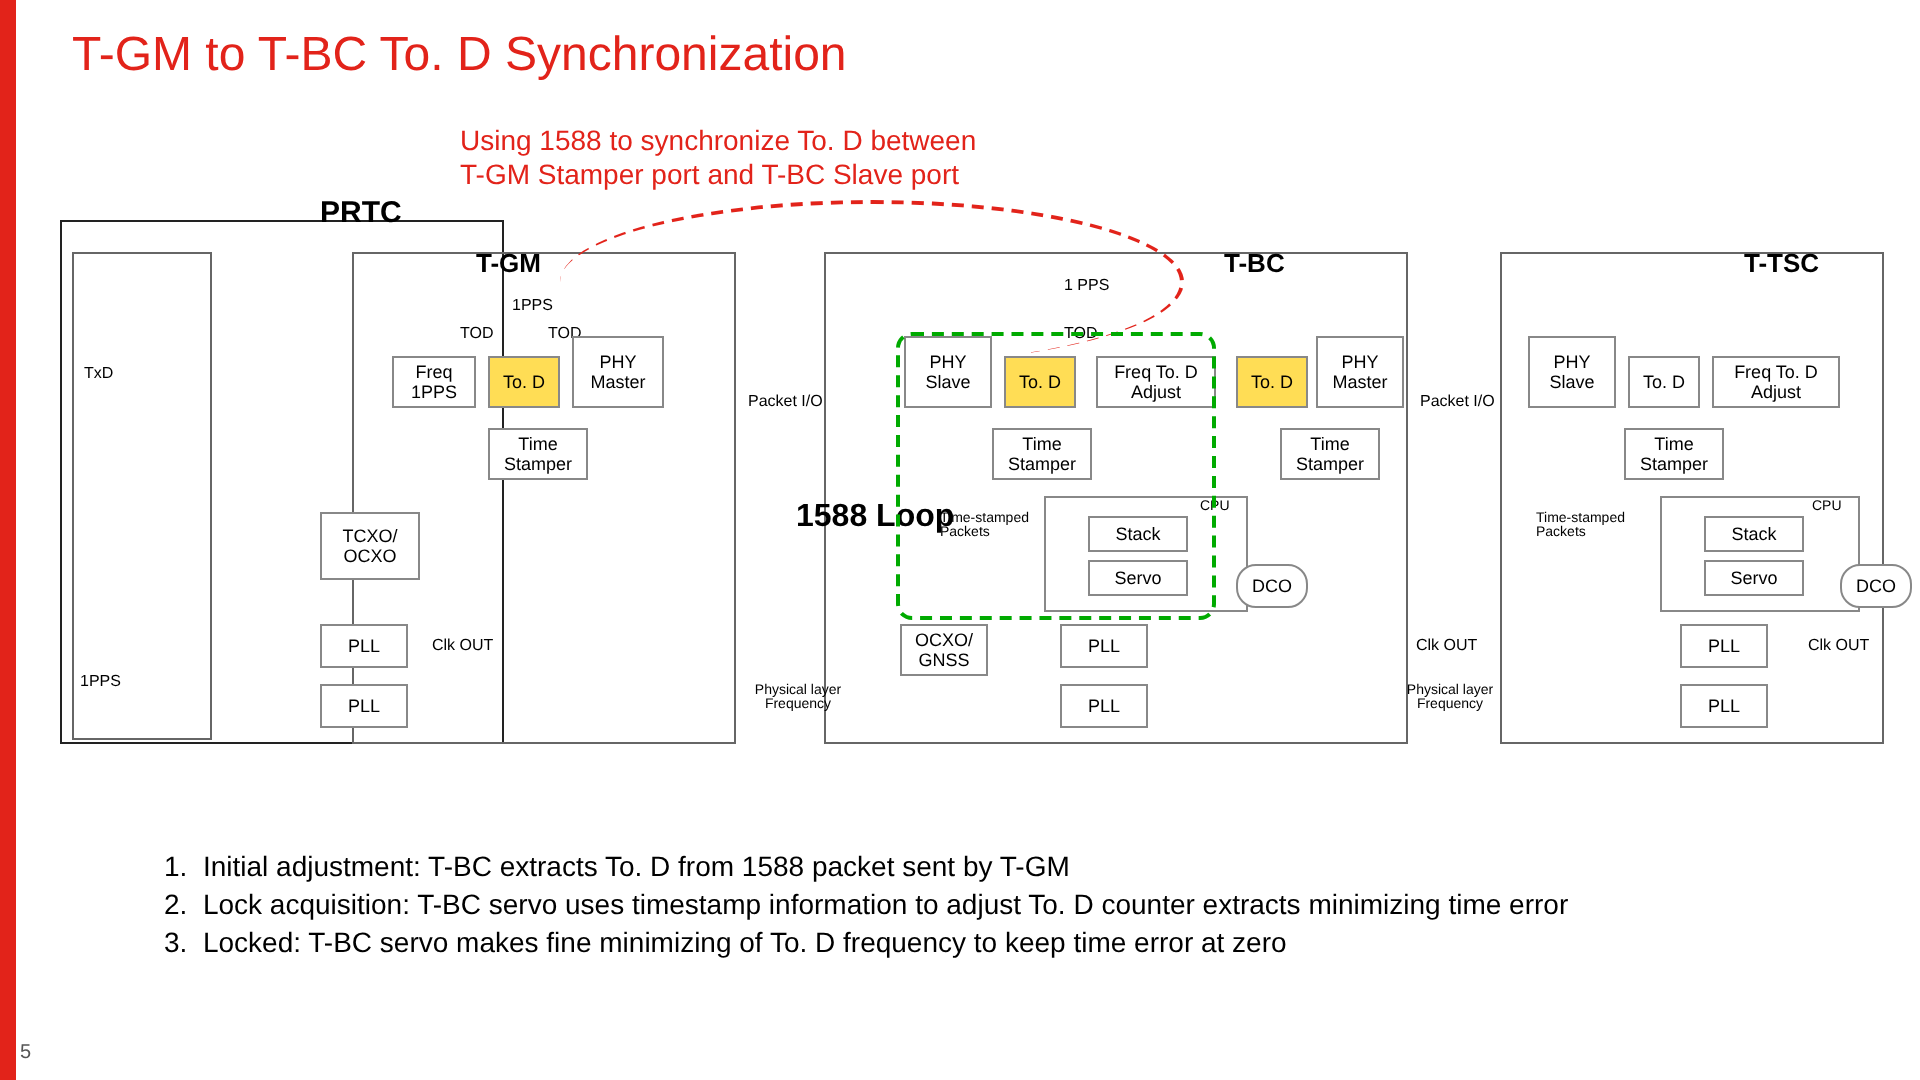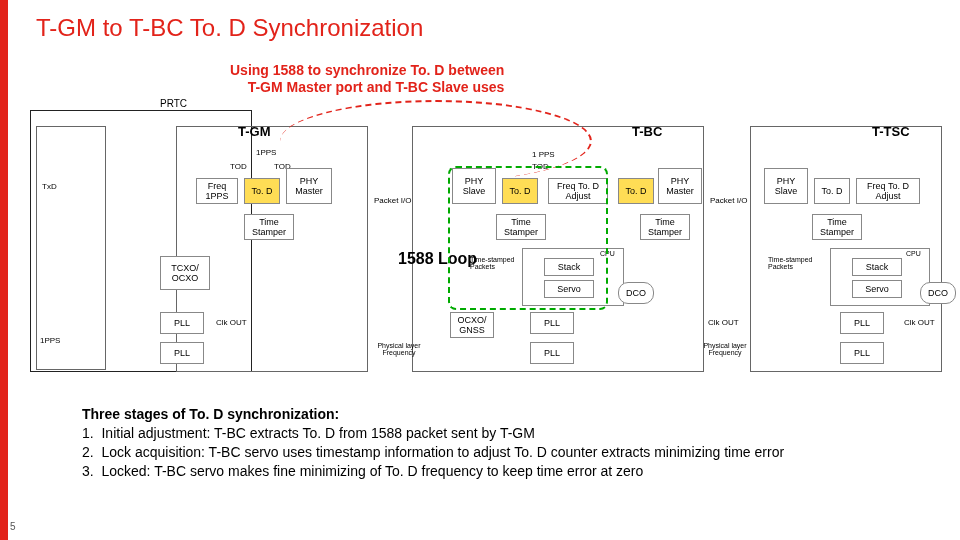--- a/index.html
+++ b/index.html
@@ -1,54 +1,54 @@
 <!DOCTYPE html>
 <html><head>
 <meta charset="utf-8">
 <style>
 html,body{margin:0;padding:0;width:960px;height:540px;font-family:Arial,Helvetica,sans-serif;background:#fff;overflow:hidden}
 .red-bar{position:absolute;left:0;top:0;width:8px;height:540px;background:#e2231a}
 .title{position:absolute;left:36px;top:14px;font-size:24px;color:#e2231a;font-weight:400}
-.sub{position:absolute;left:230px;top:62px;font-size:14px;color:#e2231a;text-align:right;font-weight:bold;line-height:1.2}
+.sub{position:absolute;left:230px;top:62px;font-size:14px;color:#e2231a;text-align:left;font-weight:normal;line-height:1.2}
 .box{position:absolute;border:1px solid #888;background:#fff;display:flex;align-items:center;justify-content:center;font-size:9px;text-align:center}
 .lbl{position:absolute;font-size:13px;font-weight:bold}
 .llb{position:absolute;font-size:8px}
 .yellow{background:#ffdd55}
 .prtc{position:absolute;left:30px;top:110px;width:220px;height:260px;border:1px solid #222}
-.prtcL{position:absolute;left:160px;top:98px;font-weight:normal;font-size:10px}
+.prtcL{position:absolute;left:160px;top:98px;font-weight:bold;font-size:15px}
 .tgm{position:absolute;left:176px;top:126px;width:190px;height:244px;border:1px solid #666}
 .tbc{position:absolute;left:412px;top:126px;width:290px;height:244px;border:1px solid #666}
 .ttsc{position:absolute;left:750px;top:126px;width:190px;height:244px;border:1px solid #666}
 .pll{width:42px;height:20px}
 .tiny{font-size:7px}
 .stages{position:absolute;left:82px;top:405px;font-size:14px;line-height:1.35}
 .pgnum{position:absolute;left:10px;bottom:8px;font-size:10px;color:#555}
 .dash{border:2px dashed #0a0;position:absolute}
 .red-arc{border:2px dashed #e2231a;position:absolute;border-radius:50%;border-bottom:none;border-left:none}
 </style>
 </head>
 <body>
 
 <div class="red-bar"></div>
 <div class="title">T-GM to T-BC To. D Synchronization</div>
 <div class="sub">
   <span>Using 1588 to synchronize To. D between</span><br>
-  <span>T-GM Master port and T-BC Slave uses</span>
+  <span>T-GM Stamper port and T-BC Slave port</span>
 </div>
 
 <div class="prtc"></div>
 <div class="prtcL">PRTC</div>
 
 <div class="tgm"></div>
 <div class="tbc"></div>
 <div class="ttsc"></div>
 
 <div class="lbl" style="left:62px;top:124px">GNSS</div>
 <div class="lbl" style="left:238px;top:124px">T-GM</div>
-<div class="lbl" style="left:632px;top:124px">T-BC</div>
+<div class="lbl" style="left:612px;top:124px">T-BC</div>
 <div class="lbl" style="left:872px;top:124px">T-TSC</div>
 
 <div class="box" style="left:36px;top:126px;width:68px;height:242px;border:1px solid #666"></div>
 <div class="llb" style="left:42px;top:182px">TxD</div>
 <div class="llb" style="left:40px;top:336px">1PPS</div>
 
 <div class="llb" style="left:256px;top:148px">1PPS</div>
 <div class="llb" style="left:230px;top:162px">TOD</div>
 <div class="llb" style="left:274px;top:162px">TOD</div>
 <div class="box" style="left:196px;top:178px;width:40px;height:24px">Freq 1PPS</div>
@@ -61,21 +61,21 @@
 <div class="llb" style="left:216px;top:318px">Clk OUT</div>
 
 <div class="llb" style="left:374px;top:196px">Packet I/O</div>
 <div class="lbl" style="left:398px;top:250px;font-size:16px">1588 Loop</div>
 <div class="llb tiny" style="left:374px;top:342px;width:50px;text-align:center">Physical layer Frequency</div>
 
 <div class="box" style="left:452px;top:168px;width:42px;height:34px">PHY Slave</div>
 <div class="box" style="left:496px;top:214px;width:48px;height:24px">Time Stamper</div>
 <div class="llb tiny" style="left:470px;top:256px;width:50px">Time-stamped Packets</div>
 
-<div class="llb" style="left:532px;top:150px">1 PPS</div>
+<div class="llb" style="left:532px;top:138px">1 PPS</div>
 <div class="llb" style="left:532px;top:162px">TOD</div>
 <div class="box yellow" style="left:502px;top:178px;width:34px;height:24px">To. D</div>
 <div class="box" style="left:548px;top:178px;width:58px;height:24px">Freq To. D Adjust</div>
 
 <div class="box yellow" style="left:618px;top:178px;width:34px;height:24px">To. D</div>
 <div class="box" style="left:658px;top:168px;width:42px;height:34px">PHY Master</div>
 <div class="box" style="left:640px;top:214px;width:48px;height:24px">Time Stamper</div>
 
 <div class="box" style="left:522px;top:248px;width:100px;height:56px;align-items:flex-start"></div>
 <div class="llb tiny" style="left:600px;top:250px">CPU</div>
@@ -103,19 +103,19 @@
 <div class="box pll" style="left:840px;top:312px">PLL</div>
 <div class="box pll" style="left:840px;top:342px">PLL</div>
 <div class="box" style="left:920px;top:282px;width:34px;height:20px;border-radius:10px">DCO</div>
 <div class="llb" style="left:904px;top:318px">Clk OUT</div>
 
 <div class="red-arc" style="left:280px;top:100px;width:310px;height:80px"></div>
 
 <div class="dash" style="left:448px;top:166px;width:156px;height:140px;border-radius:8px"></div>
 
 <div class="stages">
-  <b>Three stages of To. D synchronization:</b><br>
+  <br>
   1.&nbsp;&nbsp;<span>Initial adjustment: T-BC extracts To. D from 1588 packet sent by T-GM</span><br>
   2.&nbsp;&nbsp;<span>Lock acquisition: T-BC servo uses timestamp information to adjust To. D counter extracts minimizing time error</span><br>
   3.&nbsp;&nbsp;<span>Locked: T-BC servo makes fine minimizing of To. D frequency to keep time error at zero</span>
 </div>
 
 <div class="pgnum">5</div>
 
 </body></html>

